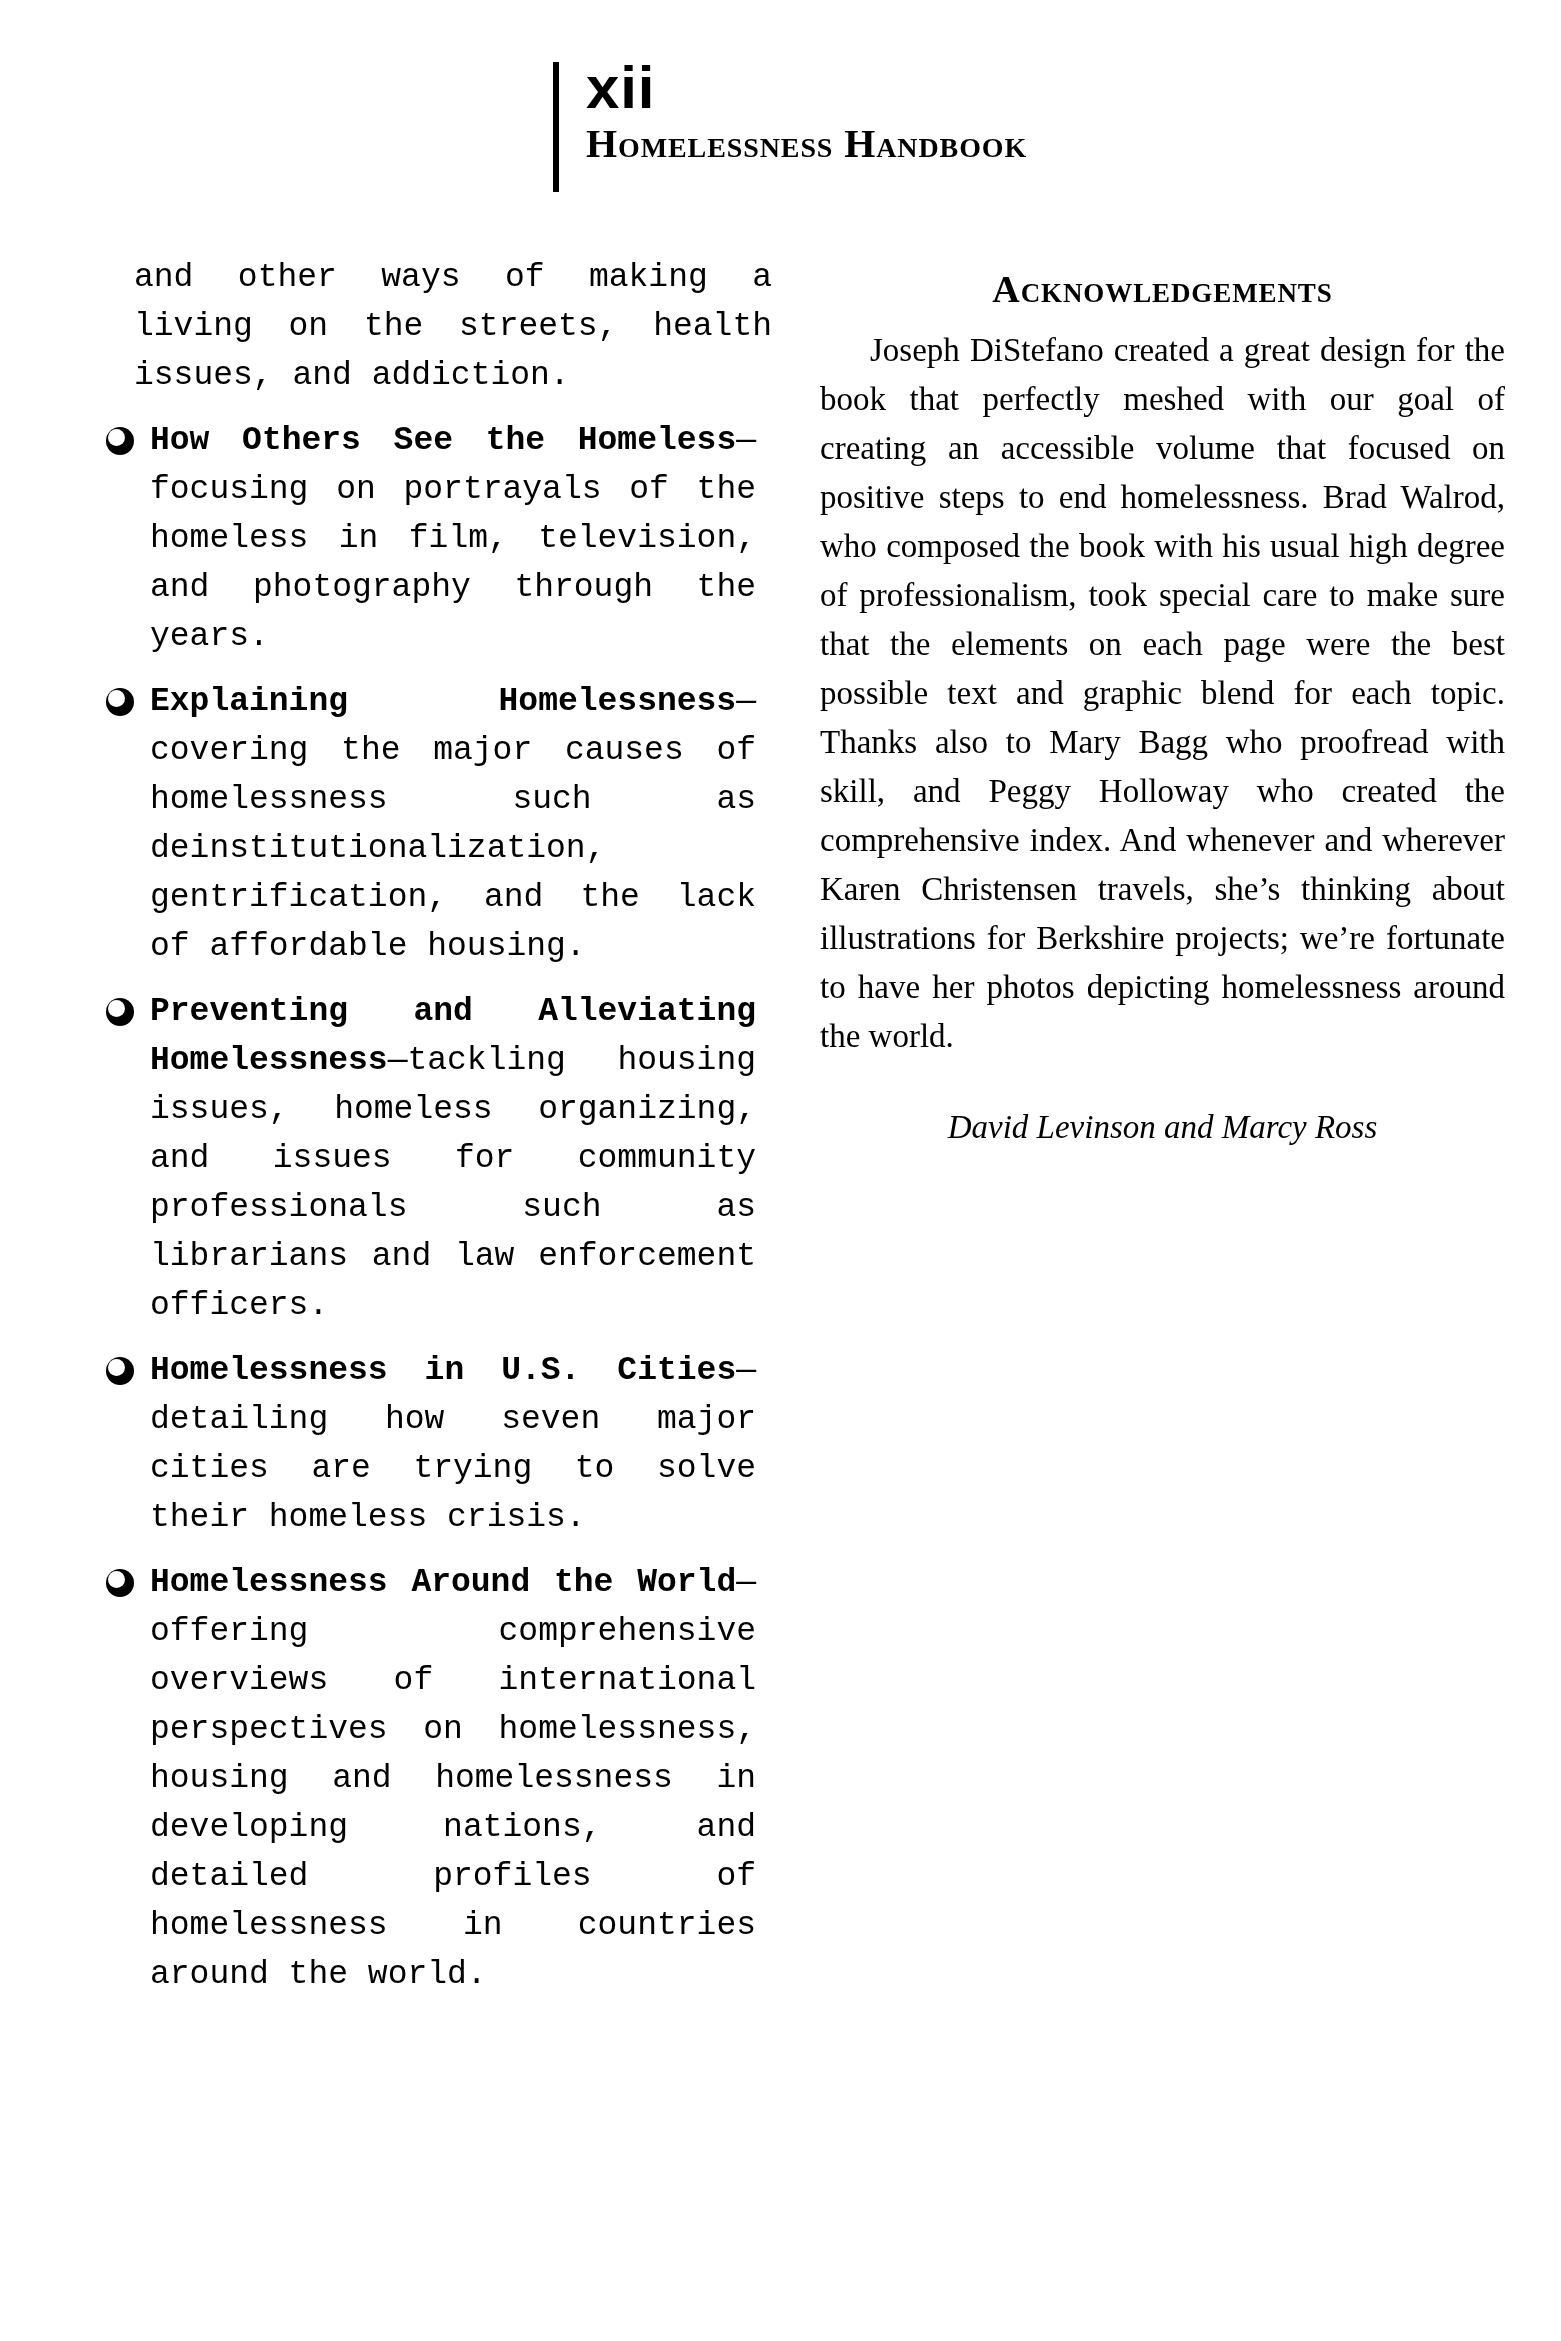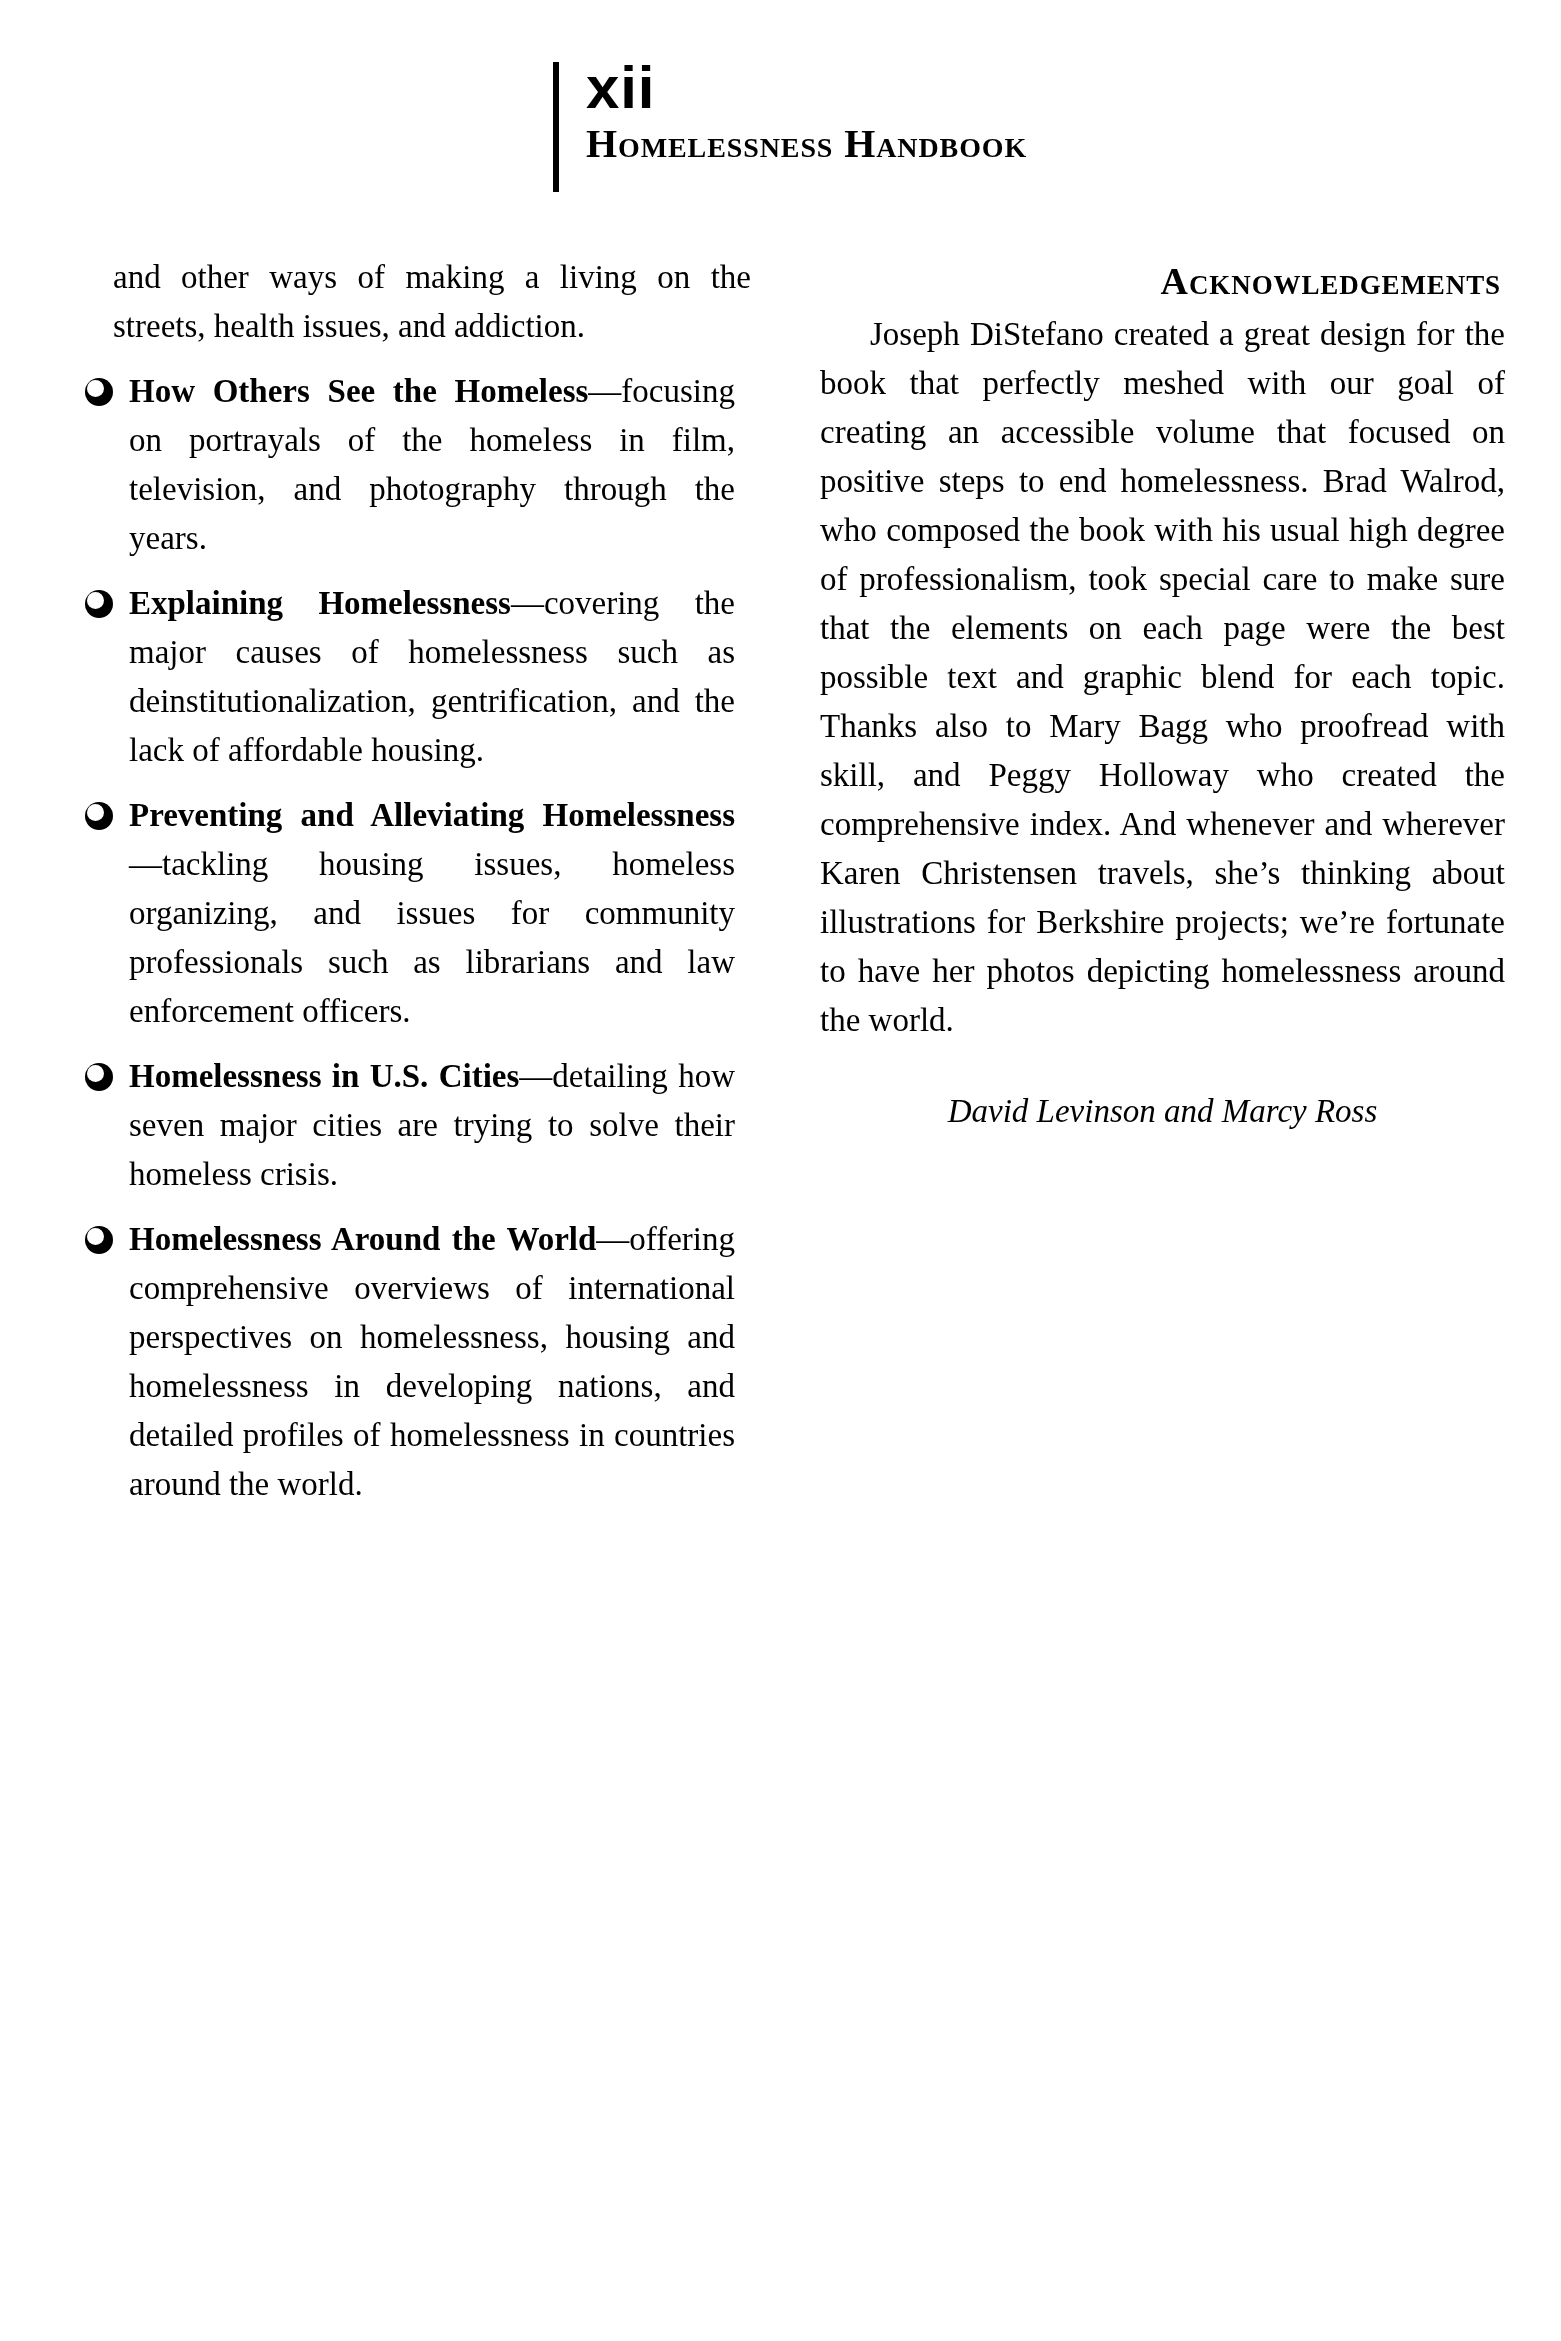--- a/index.html
+++ b/index.html
@@ -57,22 +57,23 @@
     position: absolute;
     top: 253px;
     font-size: 33px;
     line-height: 49px;
     text-align: justify;
     text-justify: inter-word;
     hyphens: auto;
     -webkit-hyphens: auto;
   }
   .col-left {
-    left: 69px;
+    left: 90px;
     width: 682px;
+    font-family: Liberation Mono, monospace;
   }
   .col-right {
     left: 820px;
     width: 685px;
   }
 
   
   .continuation {
     margin: 0;
     padding-left: 44px;
@@ -105,27 +106,27 @@
     height: 17.3px;
     background: #ffffff;
     border-radius: 50%;
   }
   .topic-title {
     font-weight: 700;
   }
 
   
   .ack-heading {
-    margin: 4px;
+    margin: 12px;
     font-size: 38px;
     line-height: 49px;
     font-variant: small-caps;
     font-weight: 700;
     letter-spacing: 0.9px;
-    text-align: right;
+    text-align: center;
   }
   .ack-para {
     margin: 0;
   }
   .ack-para.indented {
     text-indent: 50px;
   }
   .italic {
     font-style: italic;
   }

